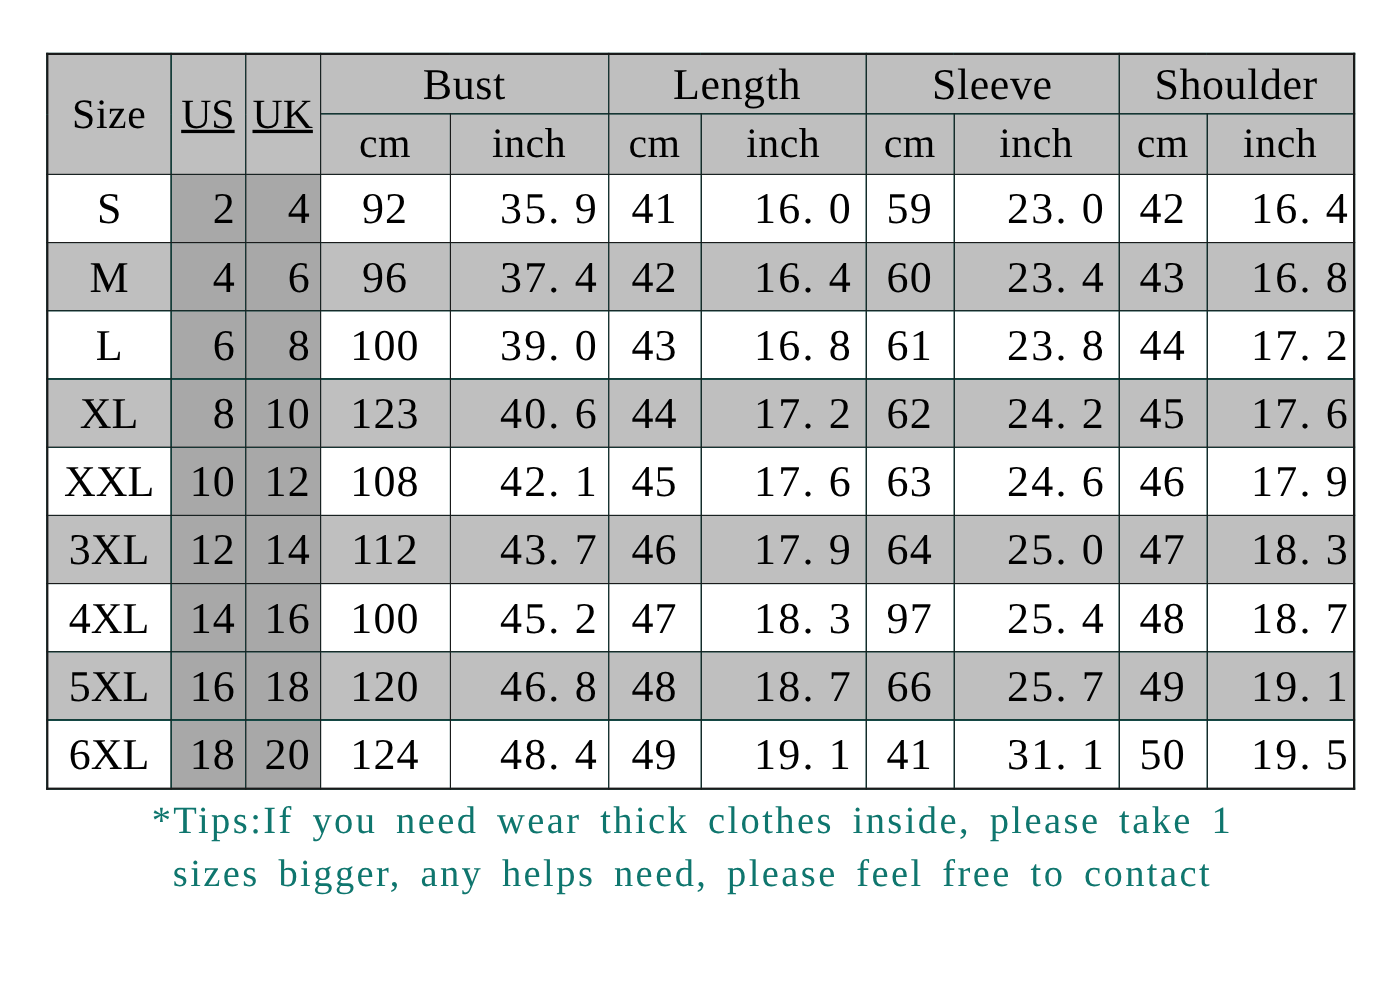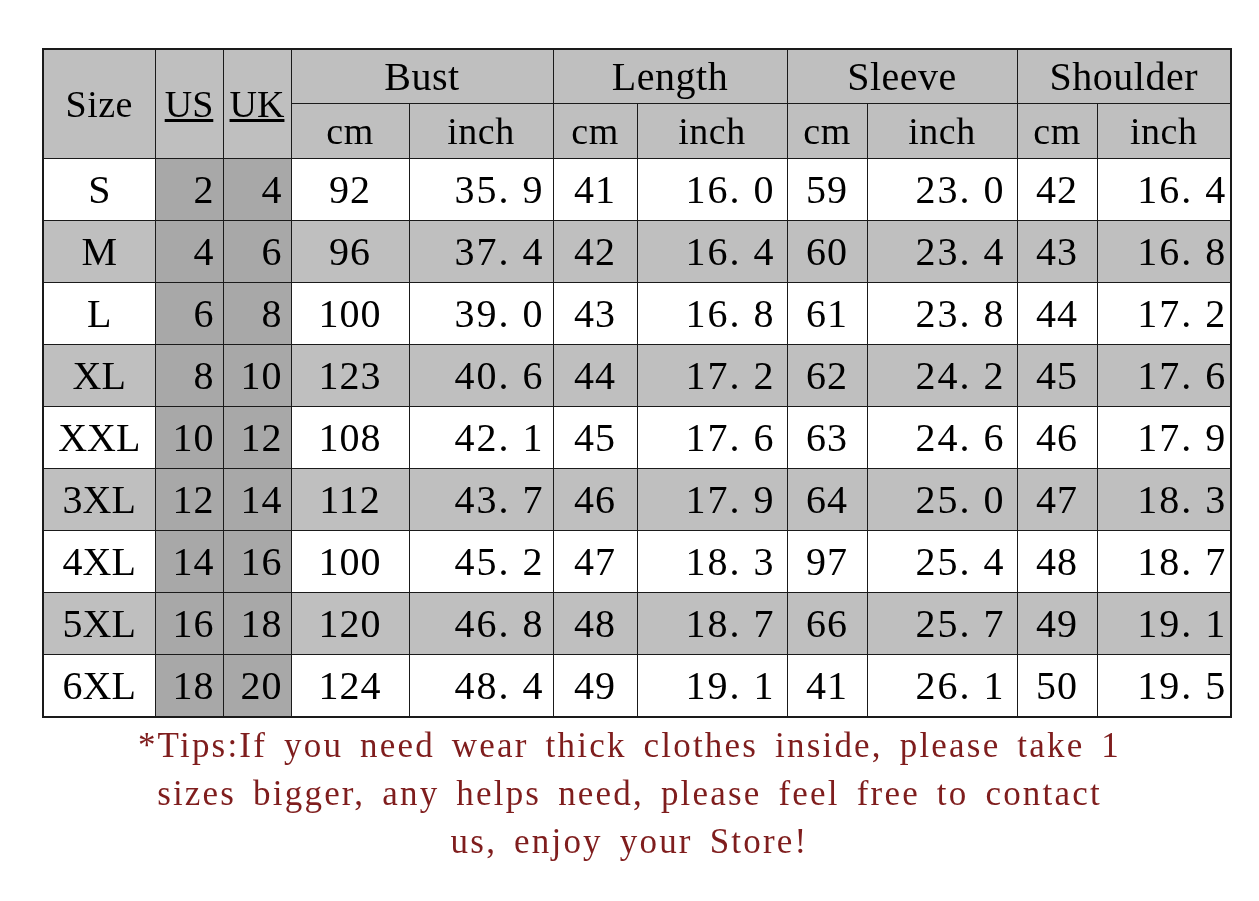--- a/index.html
+++ b/index.html
@@ -120,21 +120,21 @@
   col.w-hcm    { width: 80px;  }
   col.w-hinch  { width: 134px; }
 
   
   .tips {
     position: absolute;
     left: 0;
     top: 722px;
     width: 1259px;
     text-align: center;
-    color: #7f1d1d;
+    color: #0f766e;
     font-family: "Liberation Serif", "DejaVu Serif", serif;
     font-size: 35px;
     line-height: 48px;
     letter-spacing: 2.2px;
     word-spacing: 6px;
     white-space: nowrap;
   }
   .tips .tip-line {
     display: block;
   }
@@ -289,27 +289,26 @@
           </tr>
           <tr class="row-odd">
             <td class="c-size">6XL</td>
             <td class="c-us">18</td>
             <td class="c-uk">20</td>
             <td class="c-cm">124</td>
             <td class="c-inch">48. 4</td>
             <td class="c-cm">49</td>
             <td class="c-inch">19. 1</td>
             <td class="c-cm">41</td>
-            <td class="c-inch">26. 1</td>
+            <td class="c-inch">31. 1</td>
             <td class="c-cm">50</td>
             <td class="c-inch">19. 5</td>
           </tr>
         </tbody>
     </table>
   </div>
 
   <div class="tips" id="tips-block">
       <span class="tip-line">*Tips:If you need wear thick clothes inside, please take 1</span>
       <span class="tip-line">sizes bigger, any helps need, please feel free to contact</span>
-      <span class="tip-line">us, enjoy your Store!</span>
     </div>
 
 </div>
 
 </body></html>

